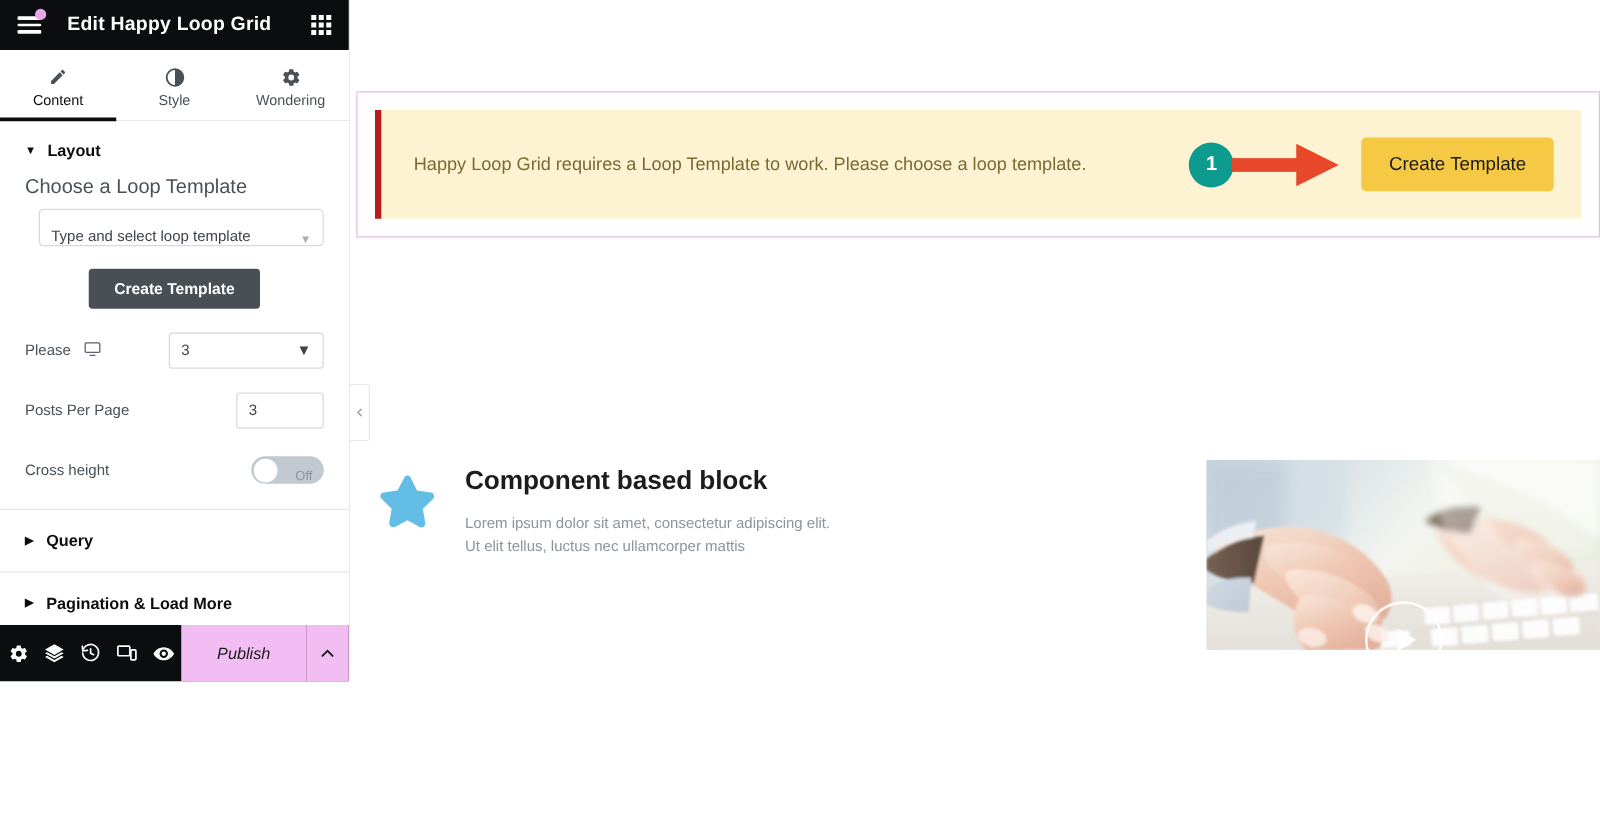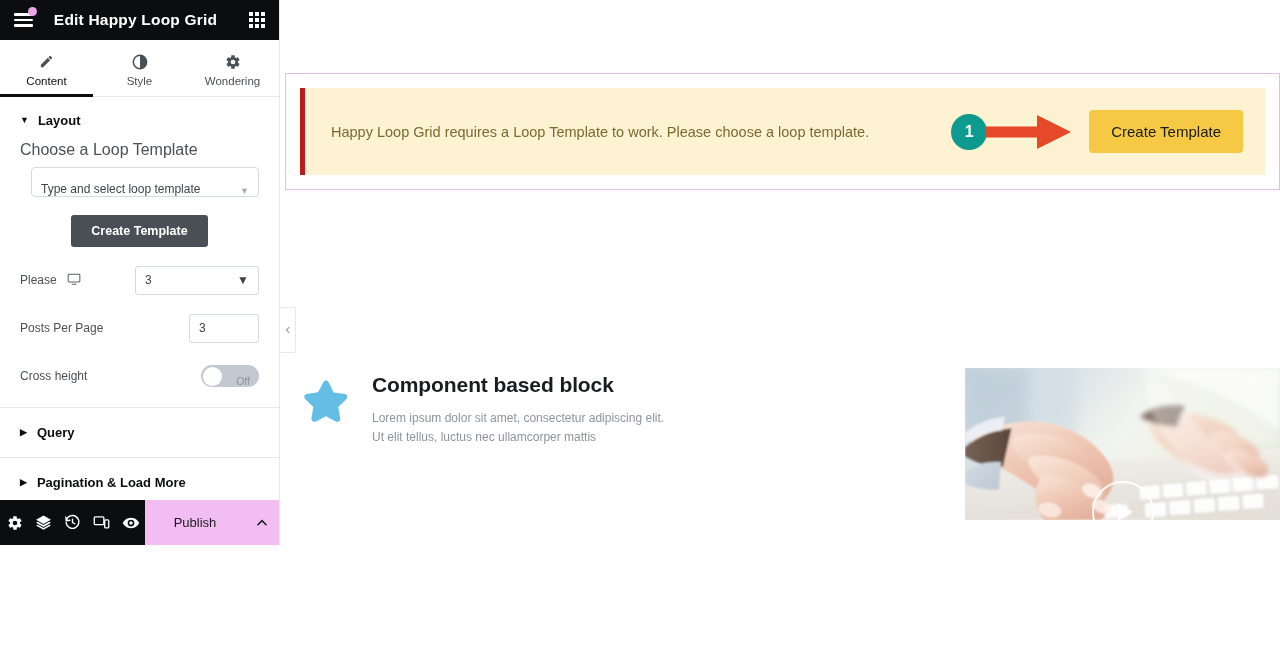--- a/index.html
+++ b/index.html
@@ -154,21 +154,21 @@
     width: 13px; height: 13px; border-radius: 50%;
     background: #0c0d0e; color: #fff;
     font-size: 8px; font-weight: bold;
     display: inline-flex; align-items: center; justify-content: center;
     margin-left: 2px;
   }
 
   
   .panel-footer {
     height: 45px; flex: 0 0 45px; display: flex;
-    background: #0c0d0e; align-items: stretch;
+    background: #0c0d0e; align-items: stretch; font-style: italic;
   }
   .foot-icons { display: flex; flex: 1; align-items: center; }
   .foot-ico {
     flex: 1; display: flex; align-items: center; justify-content: center;
     color: #fff; cursor: pointer;
   }
   .publish {
     width: 100px; background: #f2bdf2;
     display: flex; align-items: center; justify-content: center;
     font-size: 13px; color: #1a1b1d; cursor: pointer;

